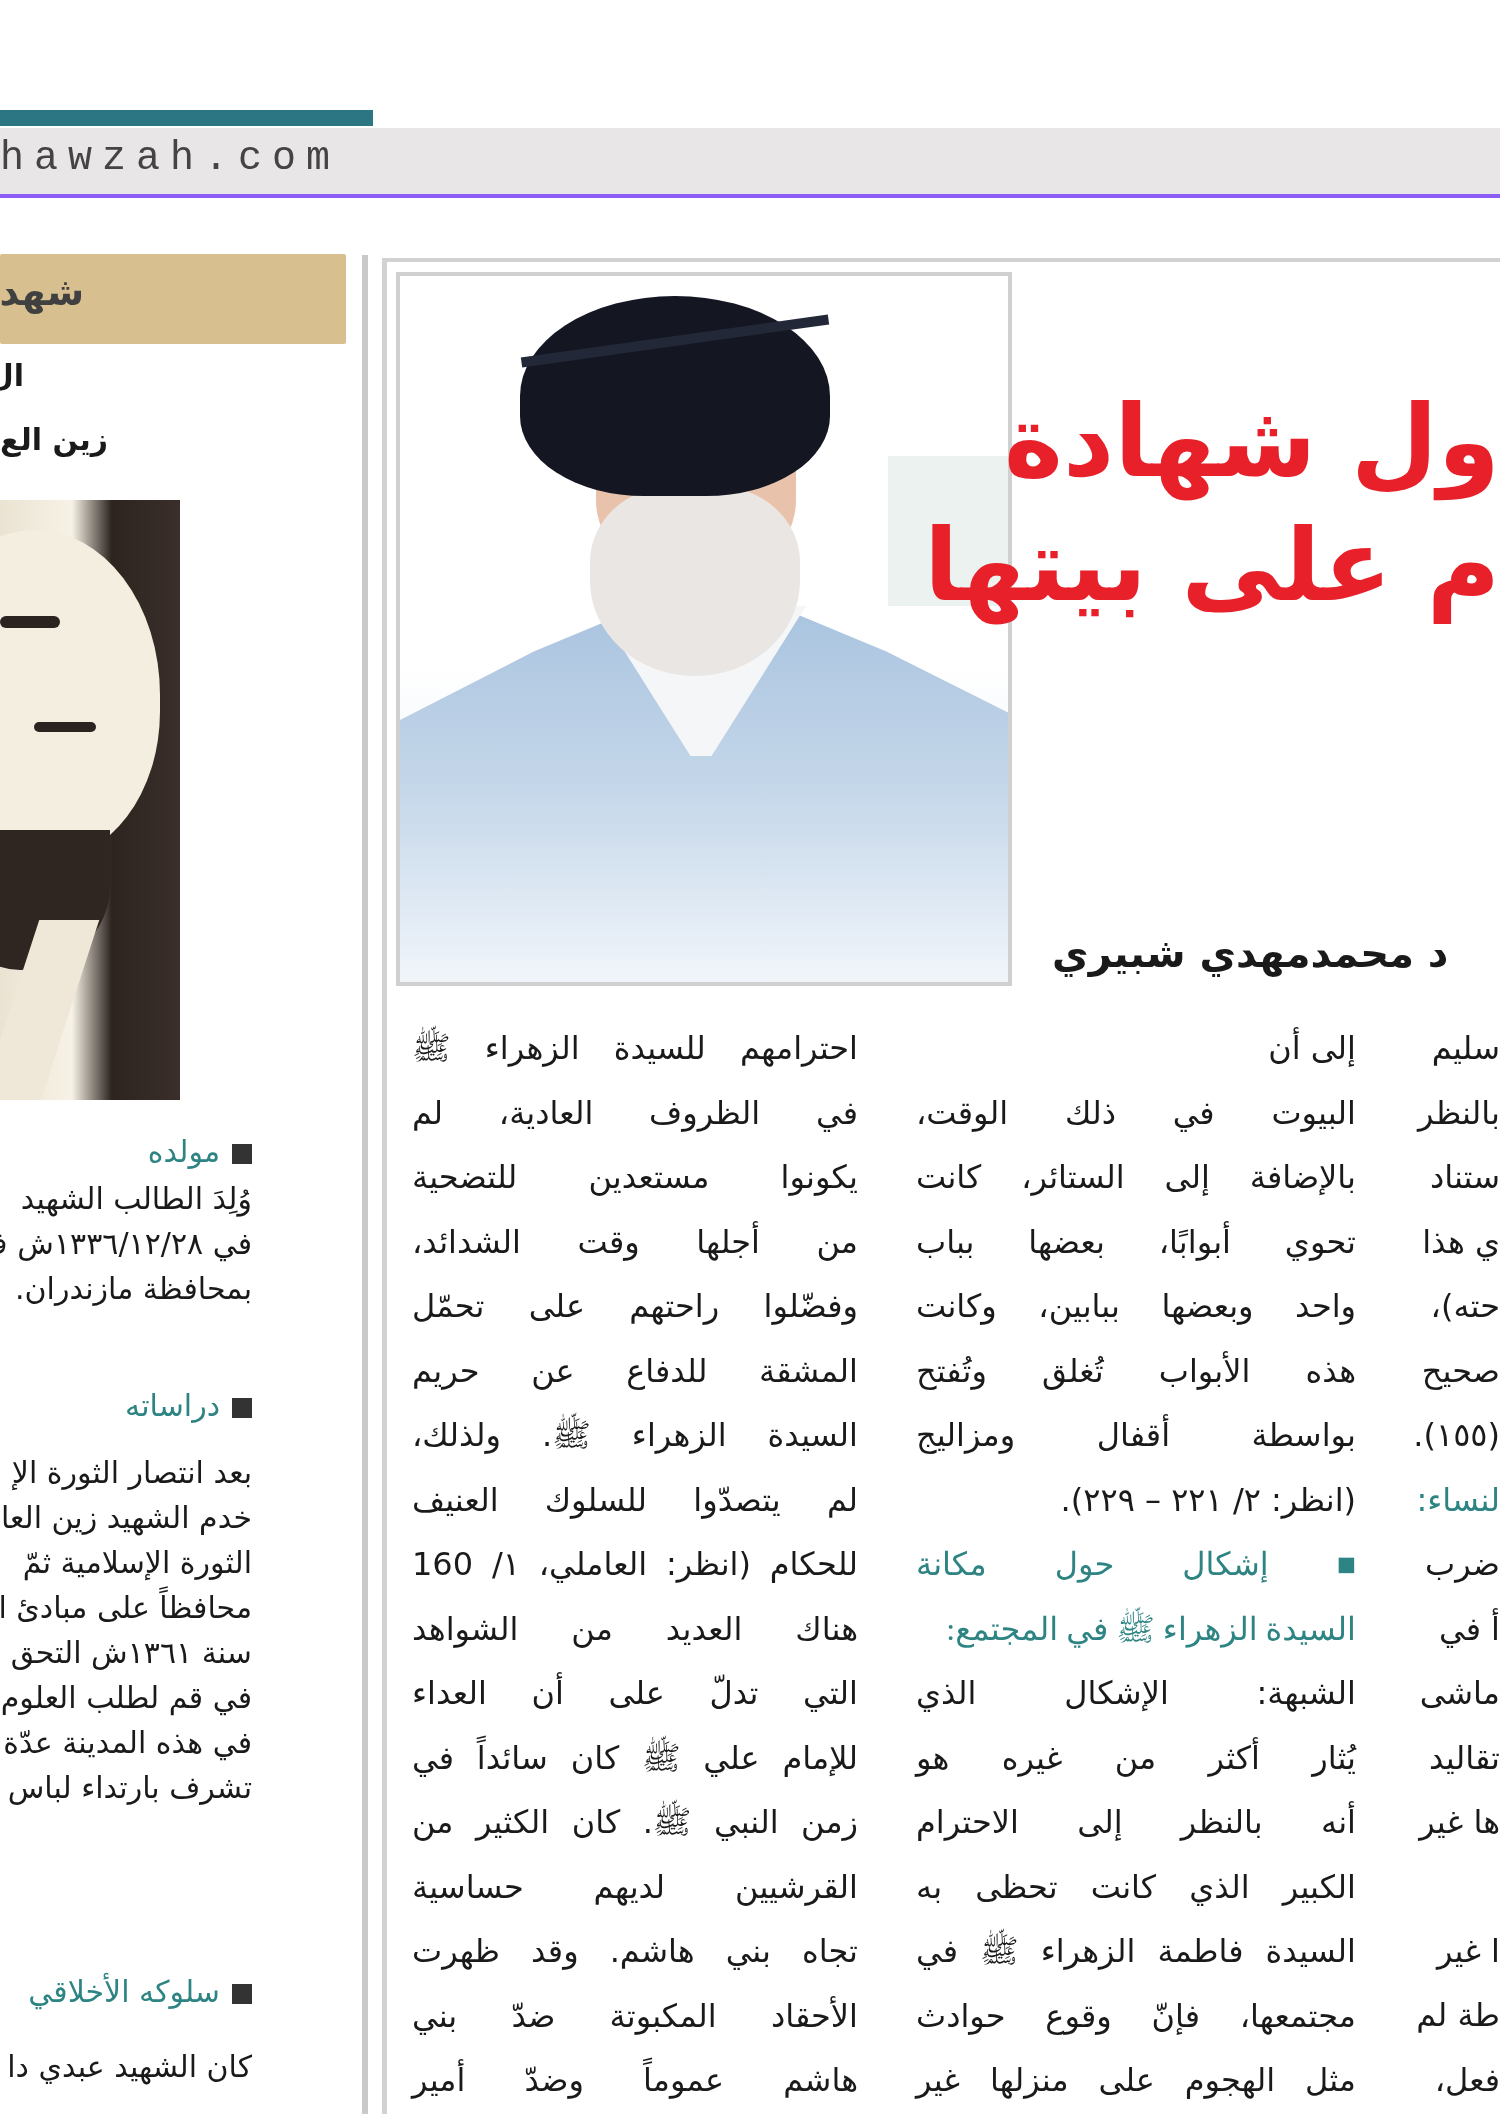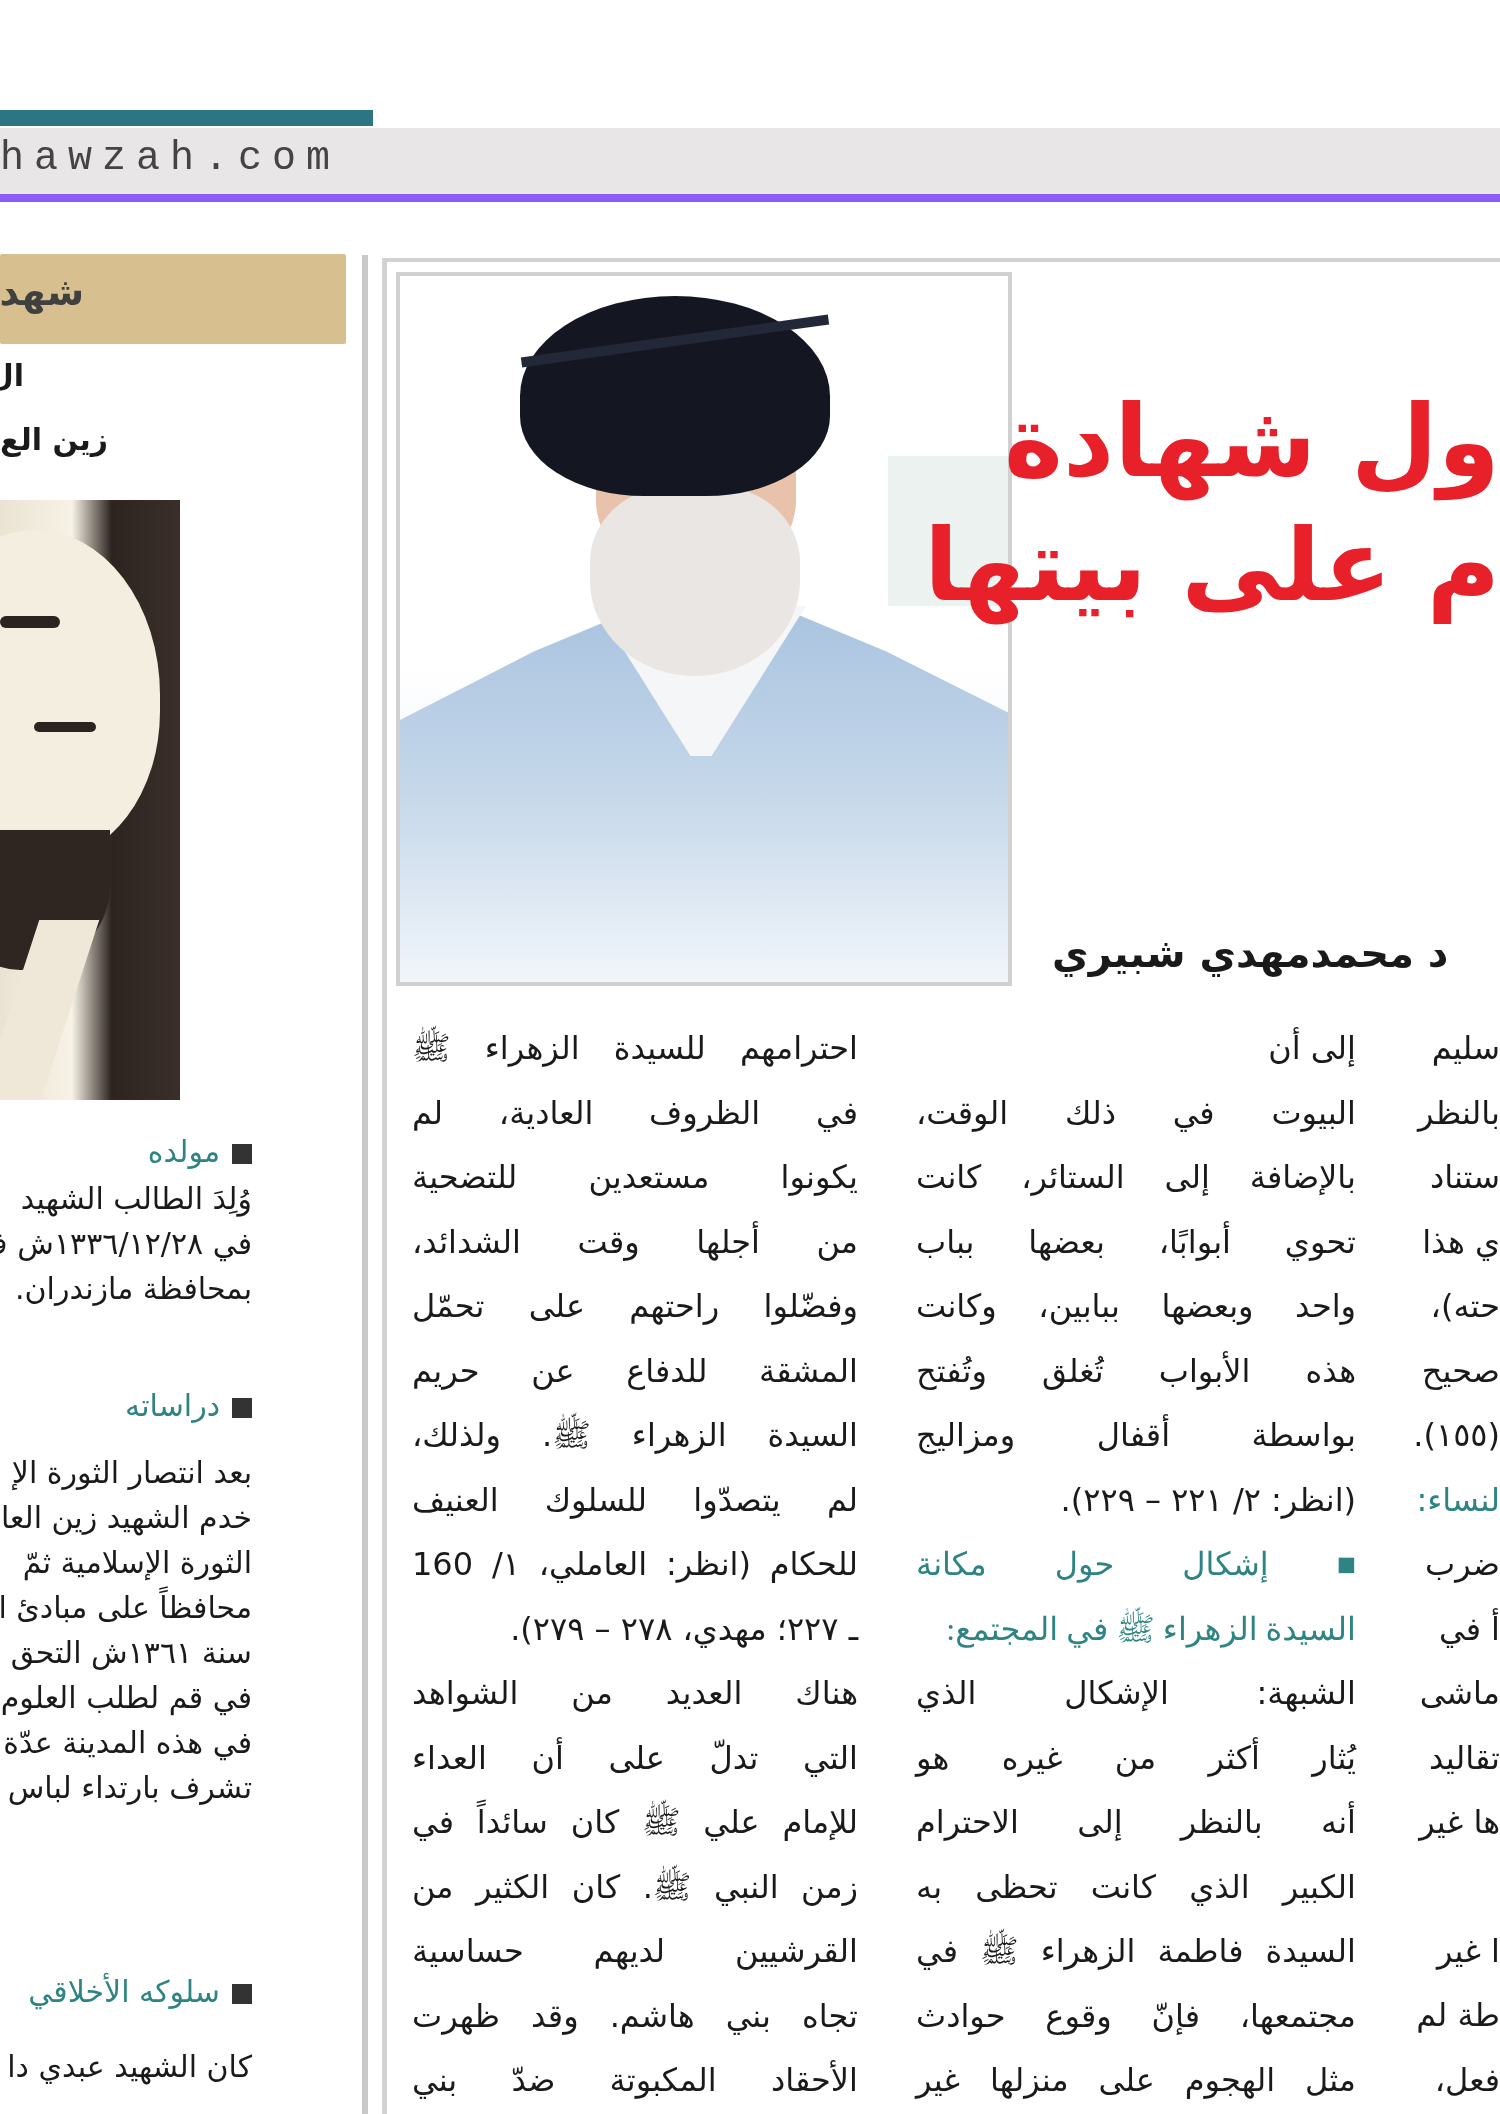--- a/index.html
+++ b/index.html
@@ -1,21 +1,21 @@
 <!DOCTYPE html>
 <html><head>
   <meta charset="utf-8">
   <style>
     html, body { margin:0; padding:0; }
     body {
       width:1500px; height:2114px; overflow:hidden; position:relative;
       background:#ffffff; font-family:"DejaVu Sans", sans-serif; color:#1a1a1a;
     }
     .teal-bar { position:absolute; left:0; top:110px; width:373px; height:16px; background:#2b7682; }
-    .url-strip { position:absolute; left:0; top:128px; width:1500px; height:66px; background:#e8e6e7; border-bottom:8px solid #8b5cf6; }
+    .url-strip { position:absolute; left:0; top:128px; width:1500px; height:66px; background:#e8e6e7; border-bottom:4px solid #8b5cf6; }
     .url-text { position:absolute; left:0; top:8px; font-family:"Liberation Mono", monospace; font-size:40px; letter-spacing:10px; color:#444; white-space:nowrap; }
 
     
     .sidebar { position:absolute; left:0; top:254px; width:346px; height:1860px; }
     .side-header { position:absolute; left:0; top:0; width:346px; height:90px; background:#d8bf8f; border-radius:2px; }
     .side-header-text { position:absolute; right:262px; top:16px; font-size:38px; font-weight:bold; color:#404040; direction:rtl; white-space:nowrap; }
     .side-sub1 { position:absolute; right:322px; top:104px; font-size:30px; font-weight:bold; direction:rtl; white-space:nowrap; }
     .side-sub2 { position:absolute; right:238px; top:168px; font-size:30px; font-weight:bold; direction:rtl; white-space:nowrap; }
     .side-photo { position:absolute; left:0; top:246px; width:180px; height:600px; background:linear-gradient(90deg,#eae3d2 0%,#f7f2e6 40%,#2d2420 62%,#3a2f2a 100%); overflow:hidden; }
     .side-photo .face { position:absolute; left:-90px; top:30px; width:250px; height:330px; border-radius:50% 50% 45% 45%; background:#f3eedf; }
@@ -164,21 +164,20 @@
 <div class="col col2">
   <span class="line">احترامهم للسيدة الزهراء ﷺ</span>
   <span class="line">في الظروف العادية، لم</span>
   <span class="line">يكونوا مستعدين للتضحية</span>
   <span class="line">من أجلها وقت الشدائد،</span>
   <span class="line">وفضّلوا راحتهم على تحمّل</span>
   <span class="line">المشقة للدفاع عن حريم</span>
   <span class="line">السيدة الزهراء ﷺ. ولذلك،</span>
   <span class="line">لم يتصدّوا للسلوك العنيف</span>
   <span class="line">للحكام (انظر: العاملي، ١/ 160</span>
-  <span class="line last">ـ ٢٢٧؛ مهدي، ٢٧٨ – ٢٧٩).</span>
   <span class="line">هناك العديد من الشواهد</span>
   <span class="line">التي تدلّ على أن العداء</span>
   <span class="line">للإمام علي ﷺ كان سائداً في</span>
   <span class="line">زمن النبي ﷺ. كان الكثير من</span>
   <span class="line">القرشيين لديهم حساسية</span>
   <span class="line">تجاه بني هاشم. وقد ظهرت</span>
   <span class="line">الأحقاد المكبوتة ضدّ بني</span>
   <span class="line">هاشم عموماً وضدّ أمير</span>
 </div>
 

